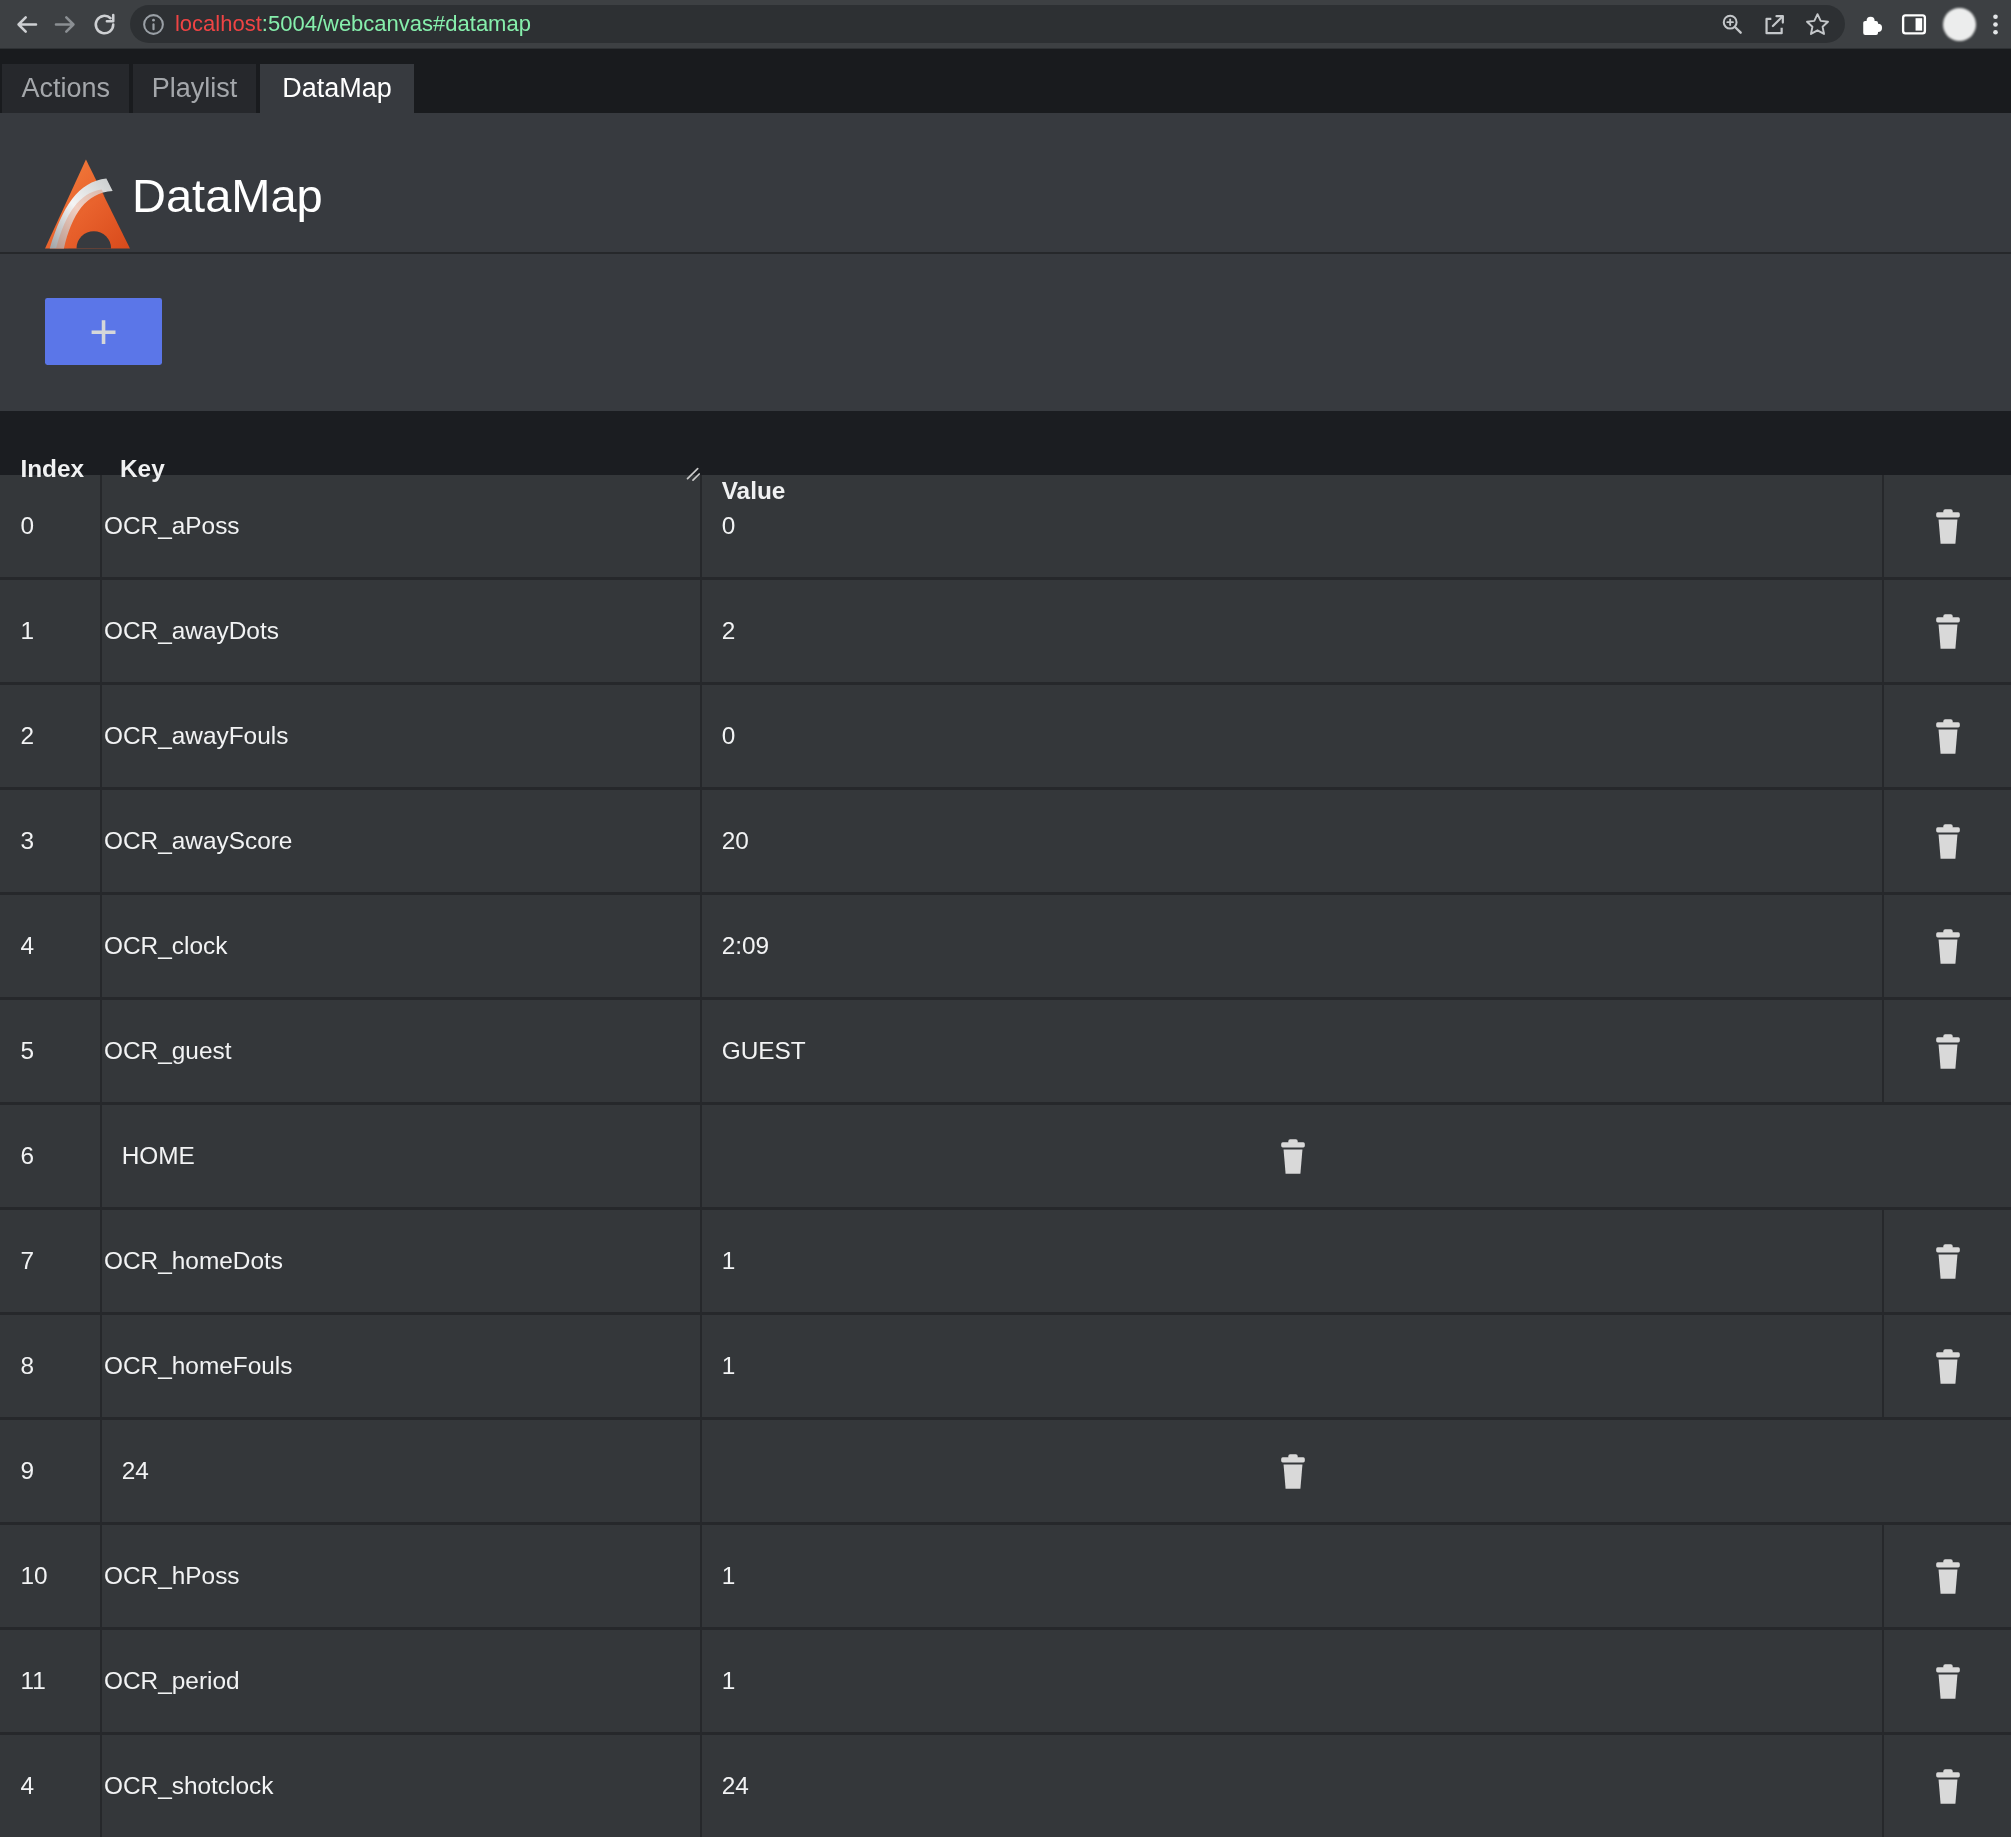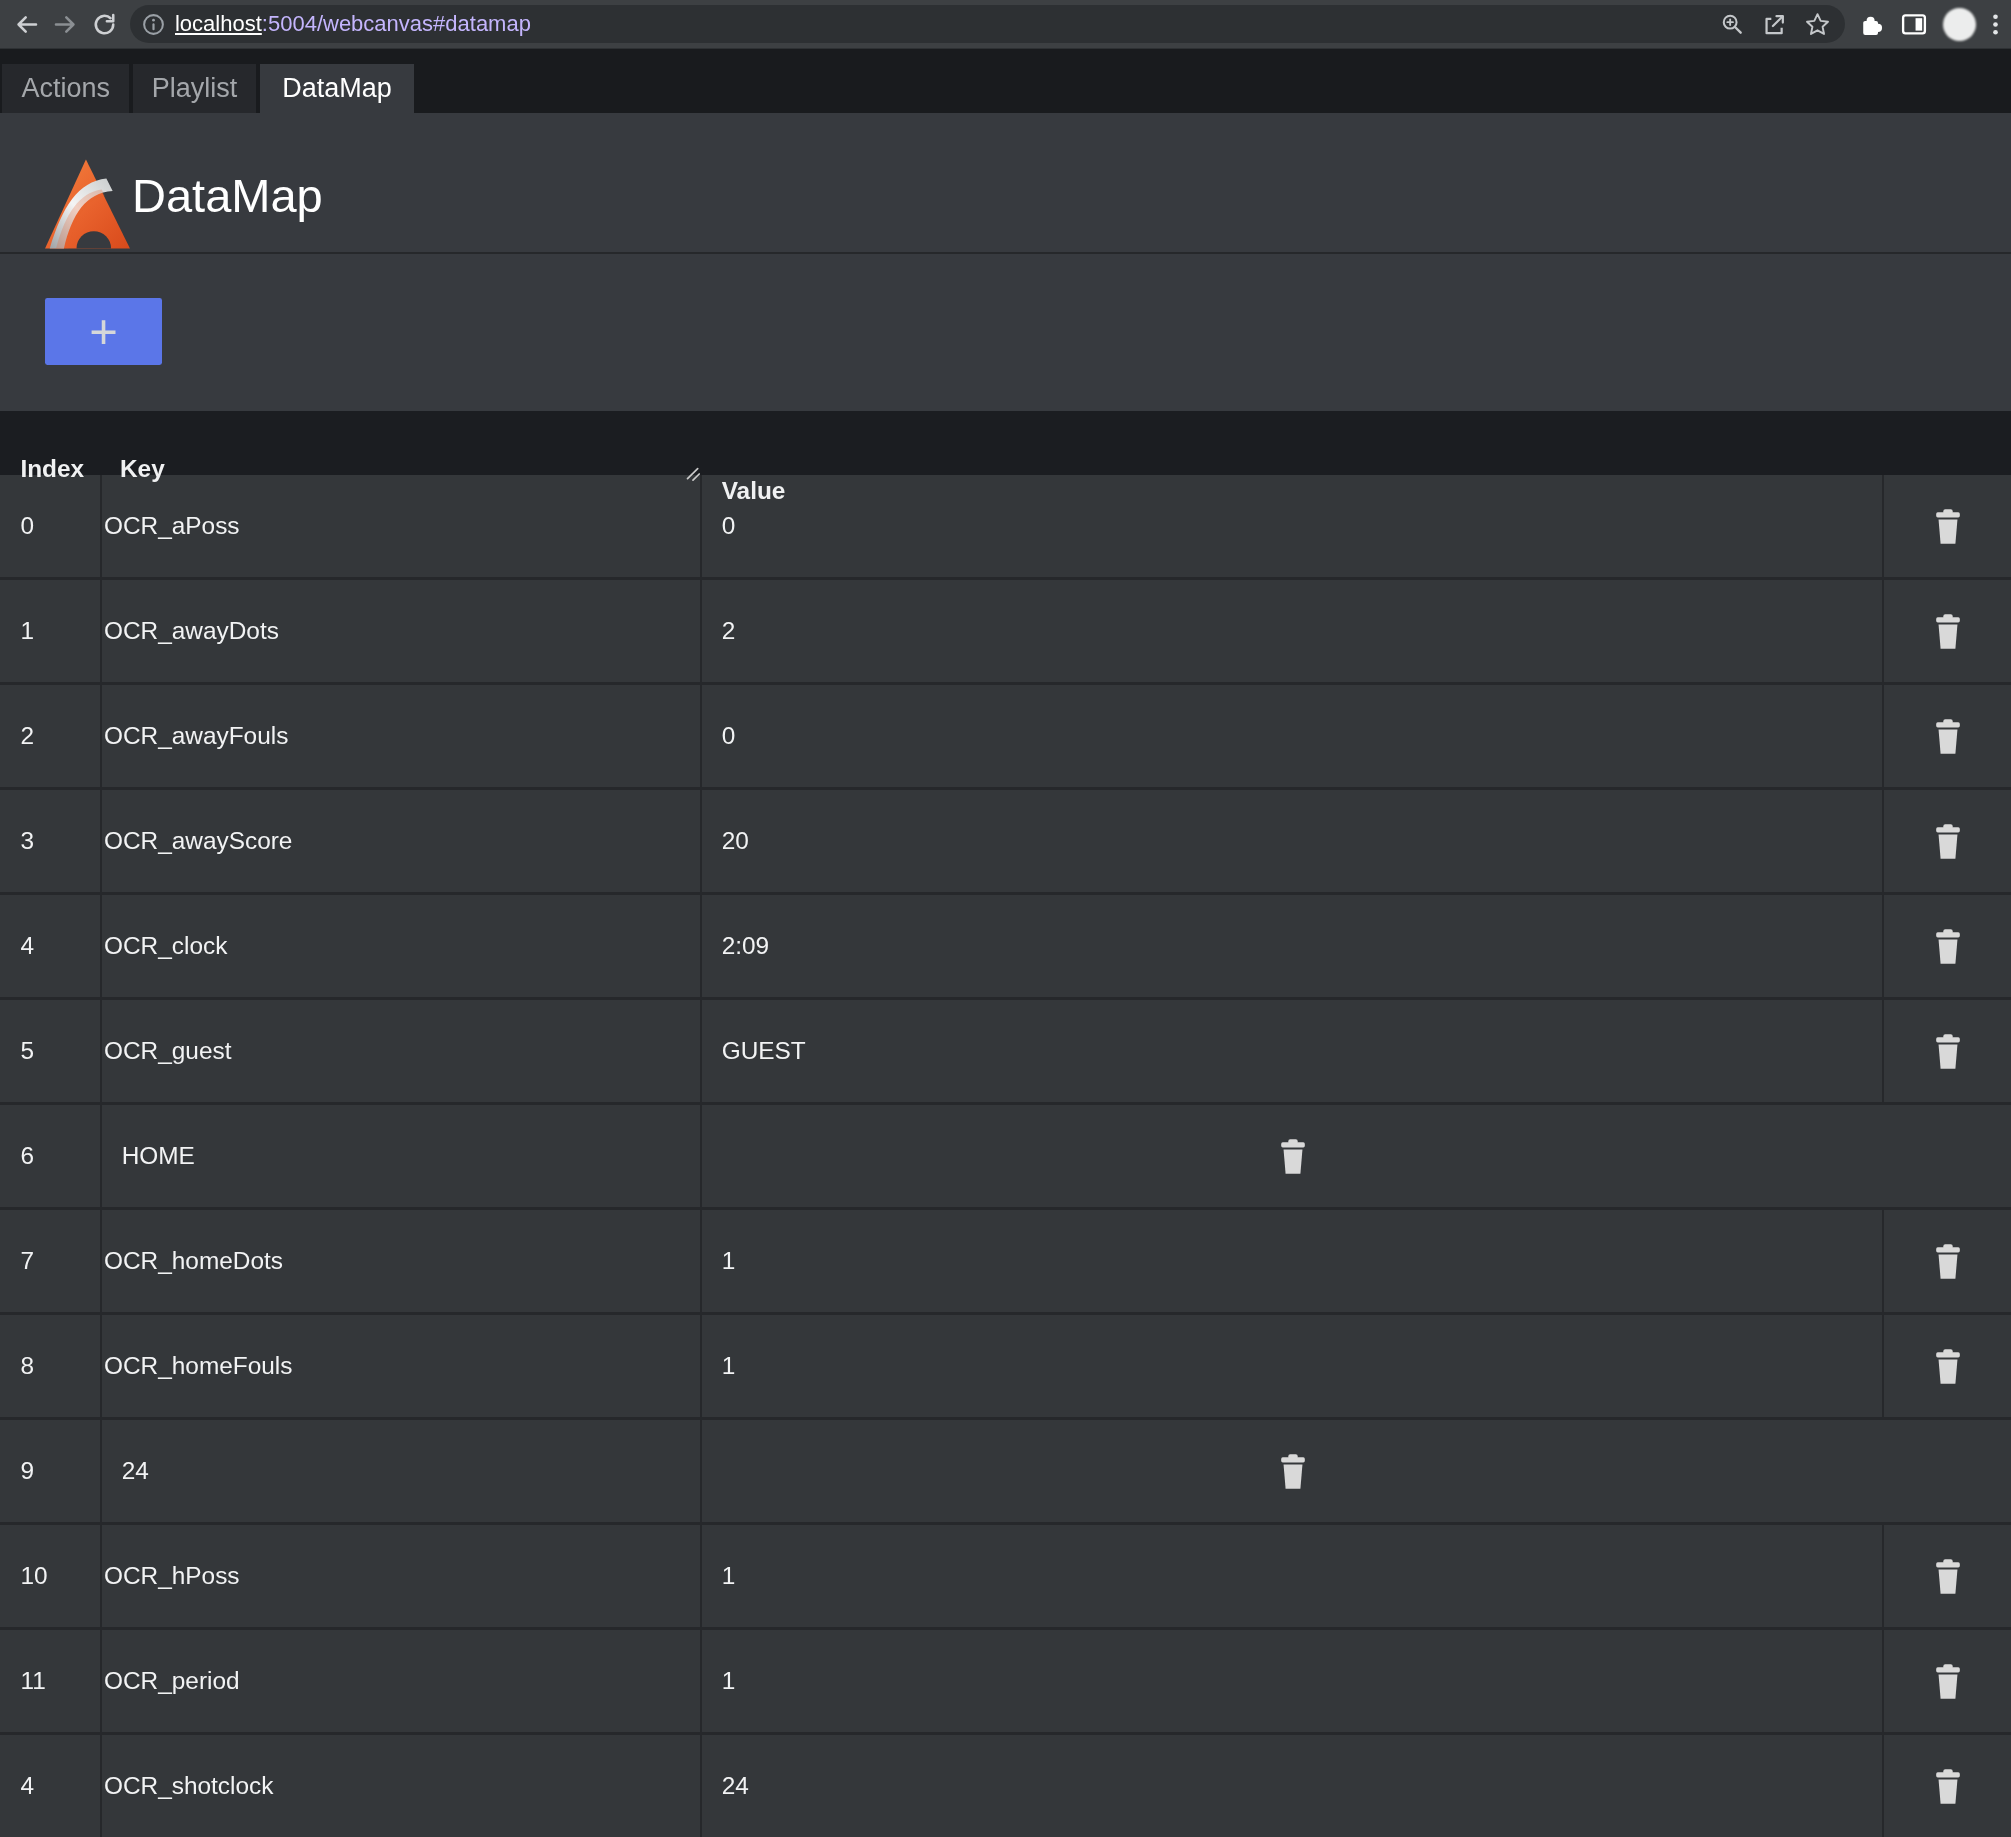--- a/index.html
+++ b/index.html
@@ -10,22 +10,22 @@
   
   .browser-bar { height:49px; background:#3d4043; display:flex; align-items:center;
     border-bottom:0.8px solid #2e3134; }
   .nav-icons { display:flex; align-items:center; gap:11px; padding:0 11px 0 12.6px; }
   .nav-btn { width:28px; height:28px; display:flex; align-items:center; justify-content:center;
     background:transparent; border:none; cursor:pointer; }
   .urlbar { flex:0 0 auto; width:1715px; height:38px; background:#2d3033; border-radius:19px;
     display:flex; align-items:center; padding:0 14px 0 11px; }
   .urlbar .site-info { display:flex; align-items:center; margin-right:9.4px; }
   .url-text { font-size:22px; flex:1; white-space:nowrap; overflow:hidden; }
-  .url-host { color:#ffffff;text-decoration:underline; }
-  .url-rest { color:#c4b5fd; }
+  .url-host { color:#ef4444; }
+  .url-rest { color:#86efac; }
   .pill-icons { display:flex; align-items:center; gap:15.7px; margin-left:9.4px; }
   .outer-icons { display:flex; align-items:center; gap:14px; padding-left:12.6px; }
   .avatar { width:33px; height:33px; border-radius:50%; background:#eceded; filter:blur(1.2px); }
 
   
   .tab-strip { height:64px; background:#191b1e; display:flex; align-items:flex-end;
     padding-left:2.4px; gap:3.9px; }
   .tab { height:49px; padding:0 19px; display:flex; align-items:center; font-size:27px;
     background:#26282c; color:#a4a7ab; cursor:pointer; }
   .tab.active { background:#373a3f; color:#ffffff; padding:0 22px; }

